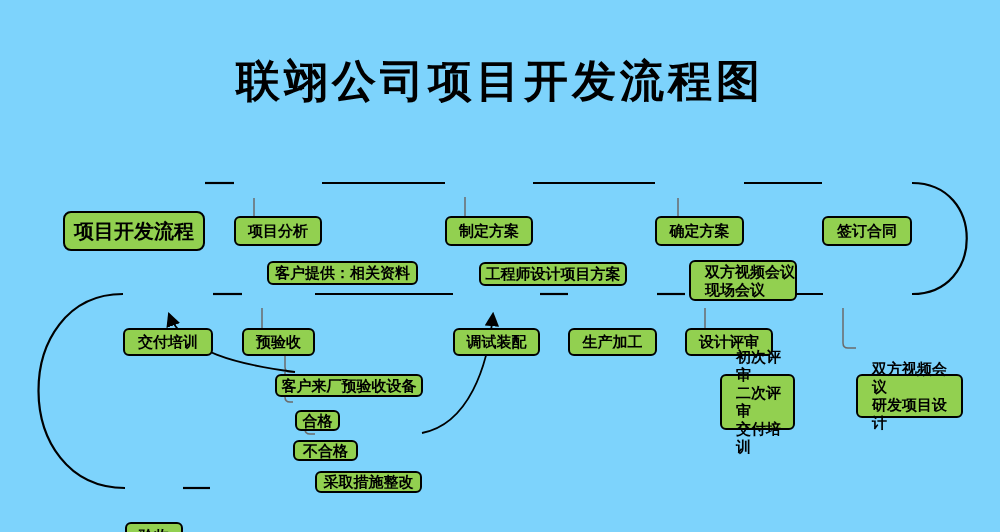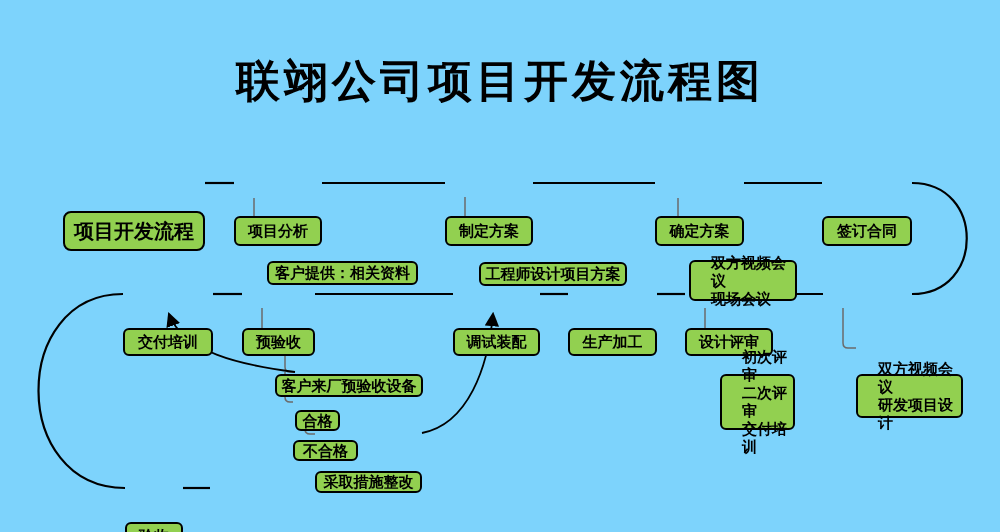--- a/index.html
+++ b/index.html
@@ -14,21 +14,21 @@
   }
   svg.edges{position:absolute;left:0;top:0;}
   .node{
     position:absolute;box-sizing:border-box;
     background:#92d050;border:2px solid #000;border-radius:6px;
     display:flex;align-items:center;justify-content:center;
     font-weight:bold;font-size:15px;color:#000;line-height:1.2;
     white-space:pre-line;text-align:center;margin-top:48px;
   }
   .node.big{font-size:20px;border-radius:8px;}
-  .node.multi{justify-content:flex-start;padding-left:20px;text-align:left;}
+  .node.multi{justify-content:flex-start;padding-left:14px;text-align:left;}
 </style>
 </head>
 <body>
 
 <div id="canvas">
 
   <div id="title">联翊公司项目开发流程图</div>
 
   <svg class="edges" width="1000" height="532">
     <defs>

